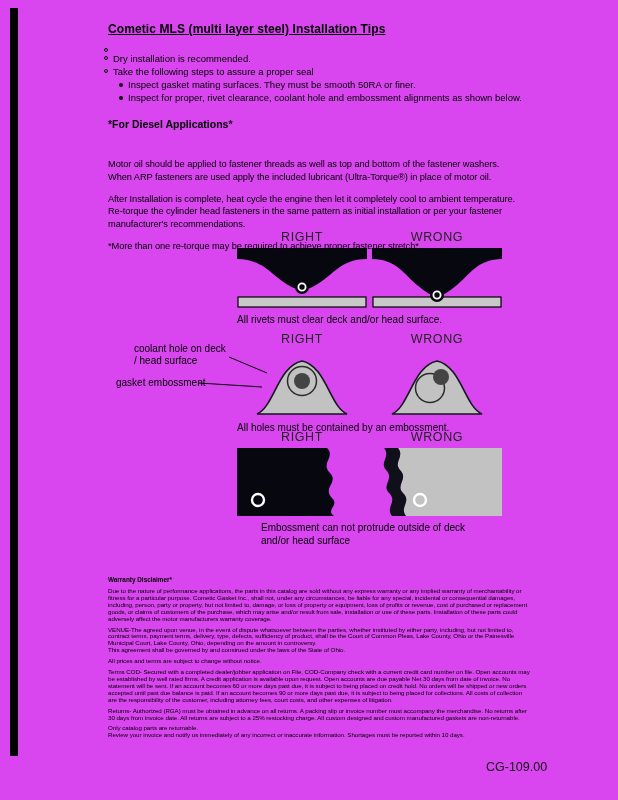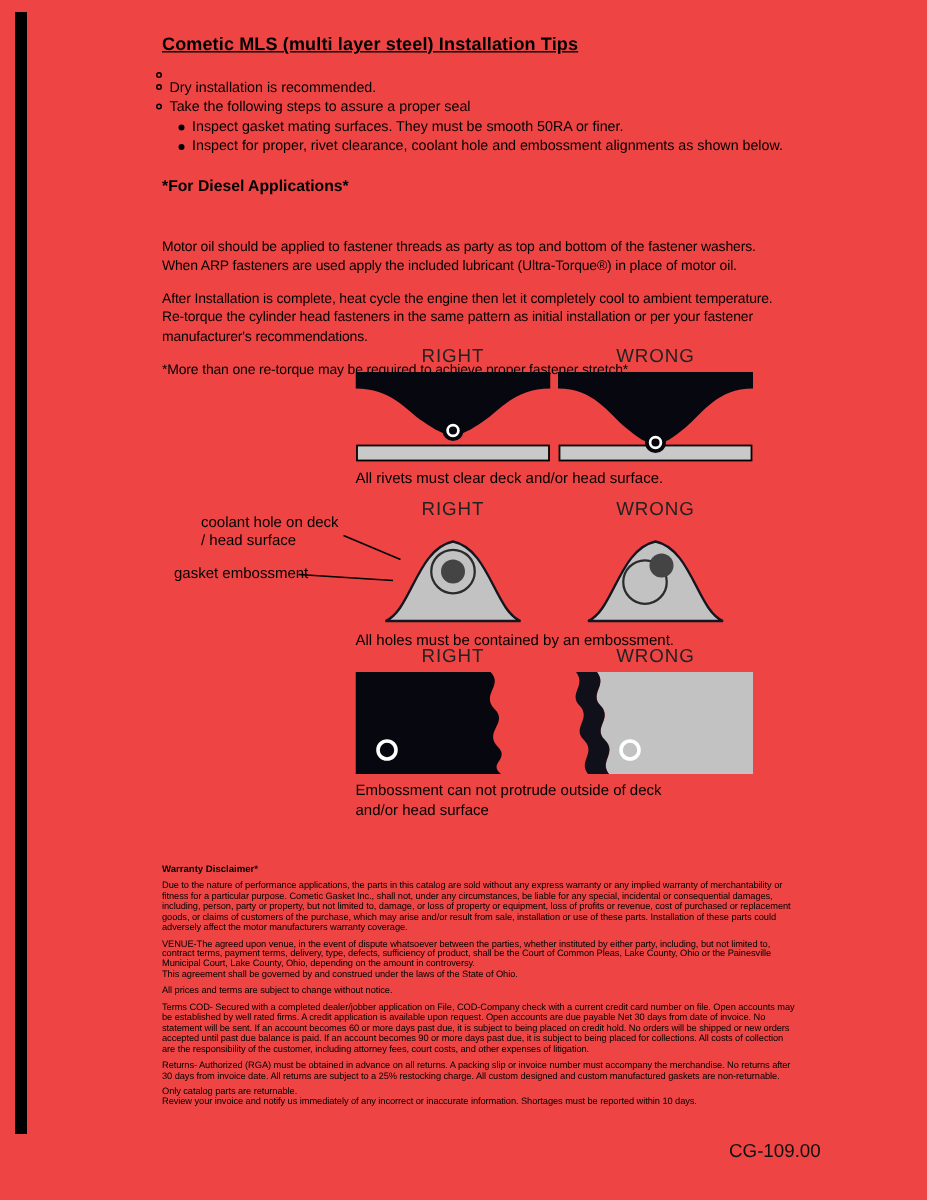--- a/index.html
+++ b/index.html
@@ -1,21 +1,21 @@
 <!DOCTYPE html>
 <html><head>
 <meta charset="utf-8">
 <style>
   * { margin:0; padding:0; box-sizing:border-box; }
   html,body { background:#fff; }
   body {
     width:618px; height:800px; position:relative; overflow:hidden;
     font-family:"Liberation Sans", sans-serif; color:#000;
   }
-  .page { position:absolute; inset:0; background:#ef4444; }
+  .page { position:absolute; inset:0; background:#d946ef; }
 
   .spine { position:absolute; left:10px; top:8px; width:8px; height:748px; background:#000; }
 
   .title {
     position:absolute; left:108px; top:22px;
     font-size:12px; font-weight:bold; text-decoration:underline; letter-spacing:0.1px;
   }
 
   
   .tips { position:absolute; left:104px; top:44px; width:420px; font-size:9.5px; }
@@ -36,21 +36,21 @@
   .row3 { top:430px; height:122px; }
   .diag-col { position:absolute; top:0; width:130px; }
   .col-left  { left:237px; }
   .col-right { left:372px; }
   .col-head { text-align:center; font-size:12.5px; color:#222; letter-spacing:0.6px; height:15px; margin-bottom:3px; }
   .diag-col svg { display:block; }
   .row2 .diag-col svg { margin:0 auto; }
   .caption { position:absolute; left:237px; font-size:10px; line-height:12.5px; }
   .row1 .caption { top:84px; }
   .row2 .caption { top:90px; }
-  .row3 .caption { top:92px; width:222px; }
+  .row3 .caption { top:92px; width:222px;margin-left:24px; }
 
   .pointer-label { position:absolute; font-size:10px; line-height:11.5px; color:#000; }
   .label-coolant { left:134px; top:11px; width:94px; }
   .label-emboss  { left:116px; top:45px; width:95px; }
   .leader-lines { position:absolute; left:0; top:0; }
 
   
   .disclaimer { position:absolute; left:108px; top:576px; width:424px; }
   .disc-head { font-size:6.4px; font-weight:bold; margin-bottom:5px; }
   .disclaimer p { font-size:6.2px; line-height:6.9px; letter-spacing:-0.05px; margin-bottom:4px; }
@@ -85,21 +85,21 @@
       <span>Inspect gasket mating surfaces.  They must be smooth 50RA or finer.</span>
     </div>
     <div class="tip-sub">
       <span class="marker-dot"></span>
       <span>Inspect for proper, rivet clearance, coolant hole and embossment alignments as shown below.</span>
     </div>
   </div>
 
   <div class="diesel">
     <h2>*For Diesel Applications*</h2>
-    <p>Motor oil should be applied to fastener threads as party as top and bottom of the fastener washers. When ARP fasteners are used apply the included lubricant (Ultra-Torque®) in place of motor oil.</p>
+    <p>Motor oil should be applied to fastener threads as well as top and bottom of the fastener washers. When ARP fasteners are used apply the included lubricant (Ultra-Torque®) in place of motor oil.</p>
     <p>After Installation is complete, heat cycle the engine then let it completely cool to ambient temperature. Re-torque the cylinder head fasteners in the same pattern as initial installation or per your fastener manufacturer's recommendations.</p>
     <p>*More than one re-torque may be required to achieve proper fastener stretch*</p>
   </div>
 
   <div class="diag-row row1">
     <div class="diag-col col-left">
       <div class="col-head">RIGHT</div>
       <svg viewBox="0 0 130 62" width="130" height="62">
         <rect x="1" y="49" width="128" height="10" fill="#c9c9c9" stroke="#000" stroke-width="1.2"></rect>
         <path d="M0,0 H130 V11 C106,11 97,25 85,33 C77,38.5 71,42 65,42 C59,42 53,38.5 45,33 C33,25 24,11 0,11 Z" fill="#07070f"></path>

